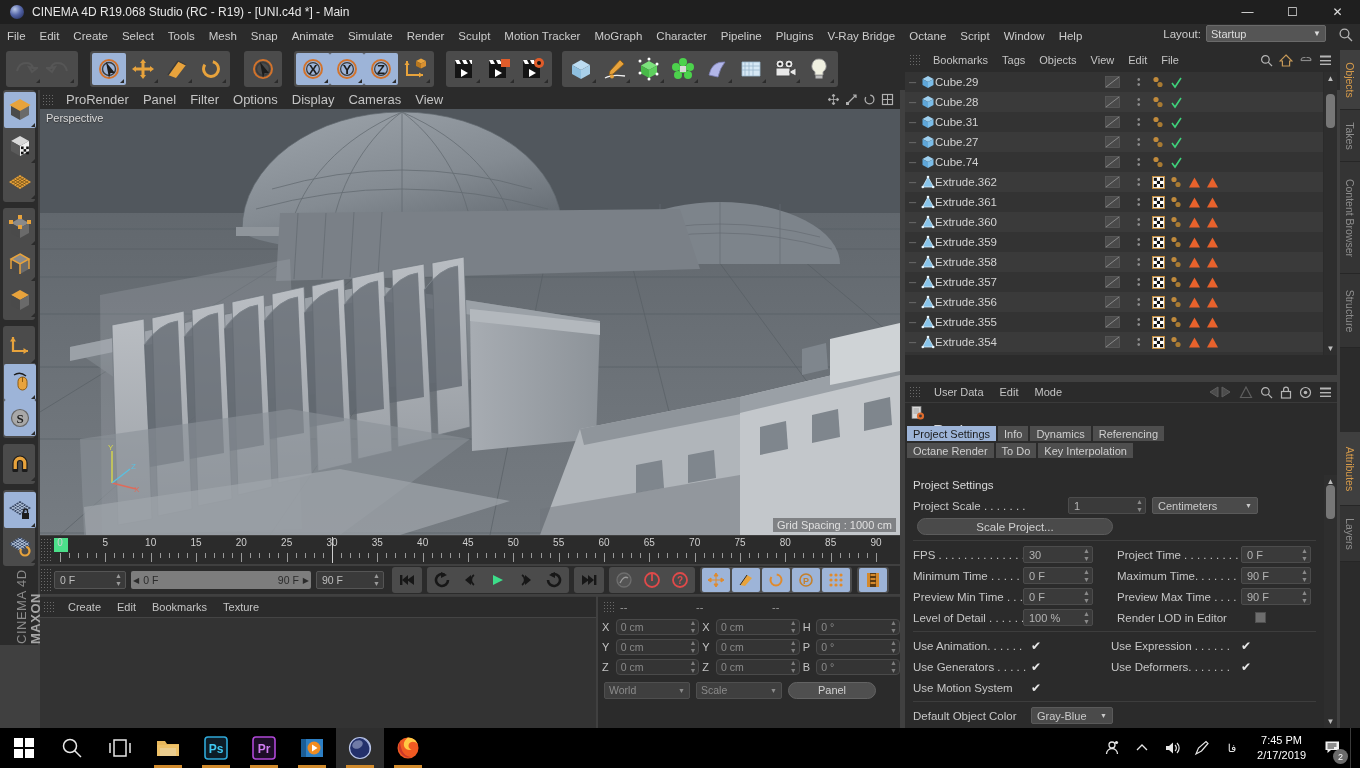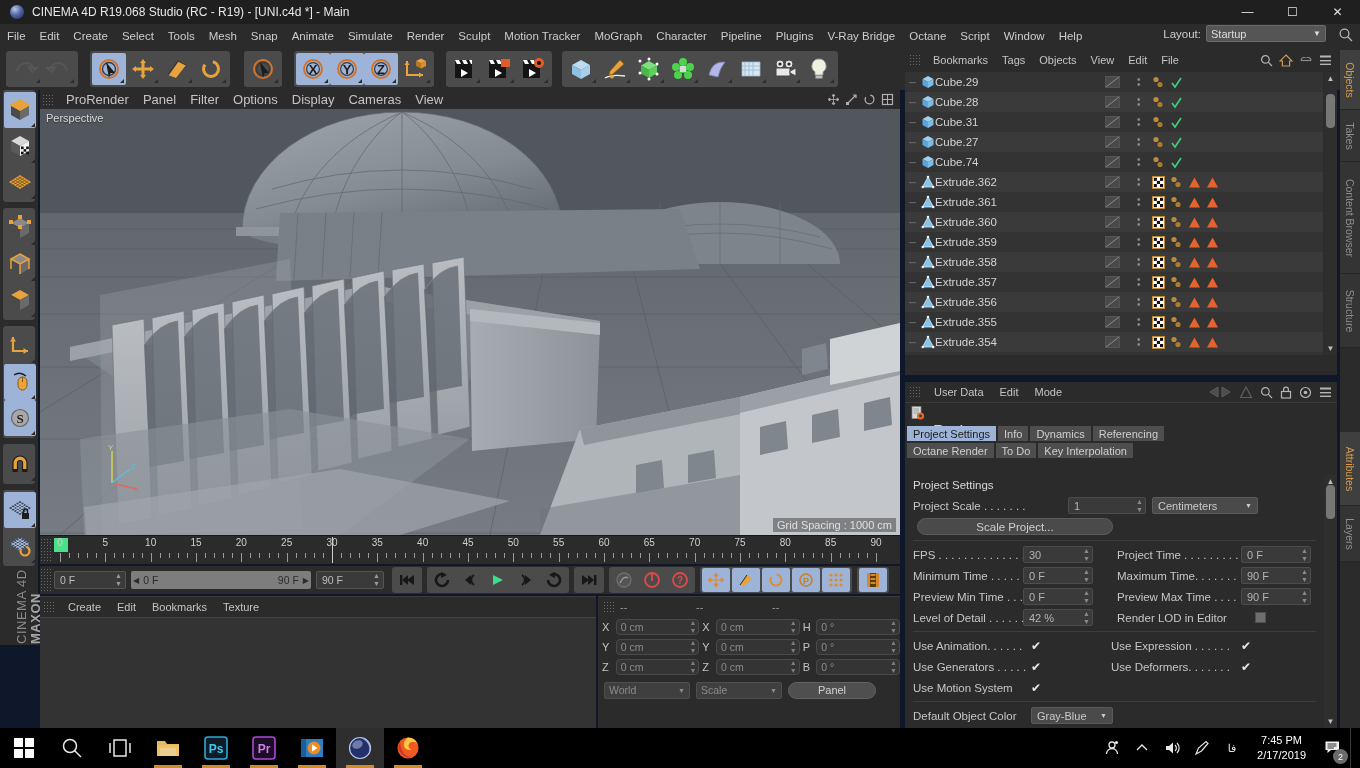--- a/index.html
+++ b/index.html
@@ -1,20 +1,20 @@
 <!DOCTYPE html>
 <html><head>
 <meta charset="utf-8">
 <style>
   * { box-sizing: border-box; margin:0; padding:0; }
   html,body { width:1360px; height:768px; overflow:hidden; background:#000; }
   body { font-family:"Liberation Sans", sans-serif; font-size:11px; color:#c8c8c8; }
 
   
-  #app { position:absolute; left:0; top:0; width:1360px; height:728px; background:#0f172a; }
+  #app { position:absolute; left:0; top:0; width:1360px; height:728px; background:#404040; }
 
   
   #titlebar { position:absolute; left:0; top:0; width:1360px; height:24px; background:#1f1f1f; display:flex; align-items:center; }
   #titlebar .tb-icon { width:14px; height:14px; margin:0 8px 0 10px; border-radius:50%;
      background:radial-gradient(circle at 35% 30%, #b9c8e8 0%, #5566a8 45%, #1b2450 100%); }
   #titlebar .tb-text { font-size:12px; color:#e8e8e8; }
   #winbtns { position:absolute; right:0; top:0; height:24px; display:flex; }
   #winbtns div { width:45px; height:24px; display:flex; align-items:center; justify-content:center; color:#e0e0e0; font-size:12px; }
 
   
@@ -1805,21 +1805,21 @@
             <div class="plbl" style="width: 124px; margin-left: 24px;">Preview Max Time . . . .</div>
             <div class="pfield" style="width: 70px;">
               <span>90 F</span>
               <span class="sp">▲<br>▼</span>
             </div>
           </div>
         </div>
       <div class="prow" style="padding-left:8px;">
         <div class="plbl" style="width:110px;">Level of Detail . . . . . .</div>
         <div class="pfield" style="width:70px;">
-          <span>42 %</span>
+          <span>100 %</span>
           <span class="sp">▲<br>▼</span>
         </div>
         <div class="plbl" style="width:138px; margin-left:24px;">Render LOD in Editor</div>
         <div class="sqbox"></div>
       </div>
       <div class="hrule"></div>
       <div id="attrchecks">
           <div class="prow" style="padding-left: 8px;">
             <div class="plbl" style="width: 118px;">Use Animation. . . . . .</div>
             <div class="chk" style="width: 28px;">✔</div>

